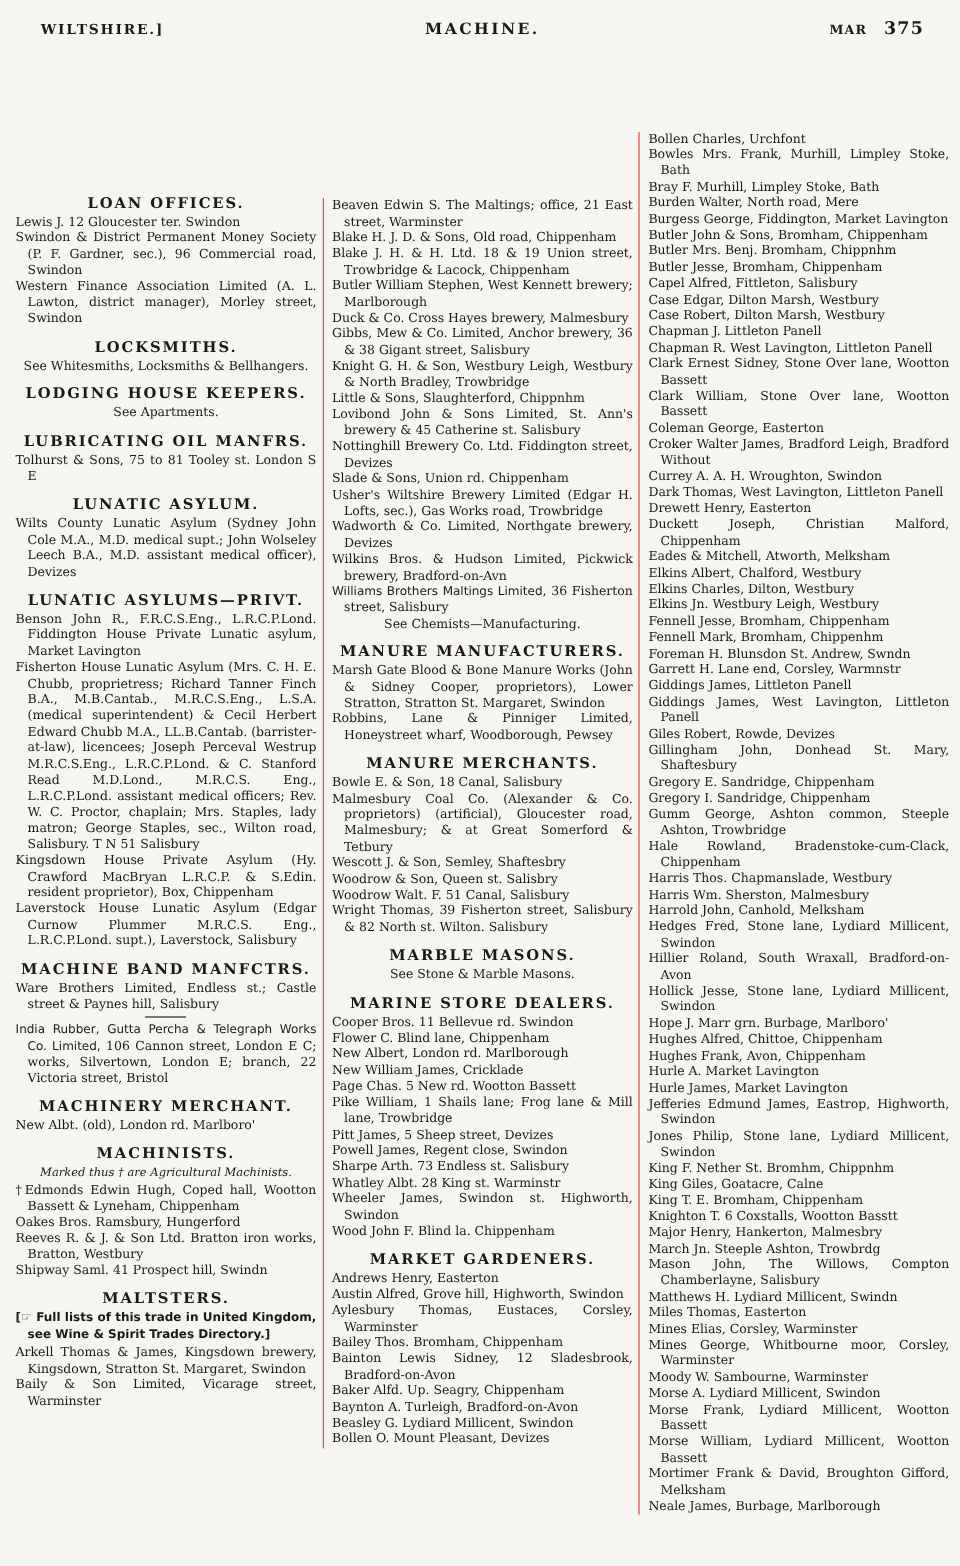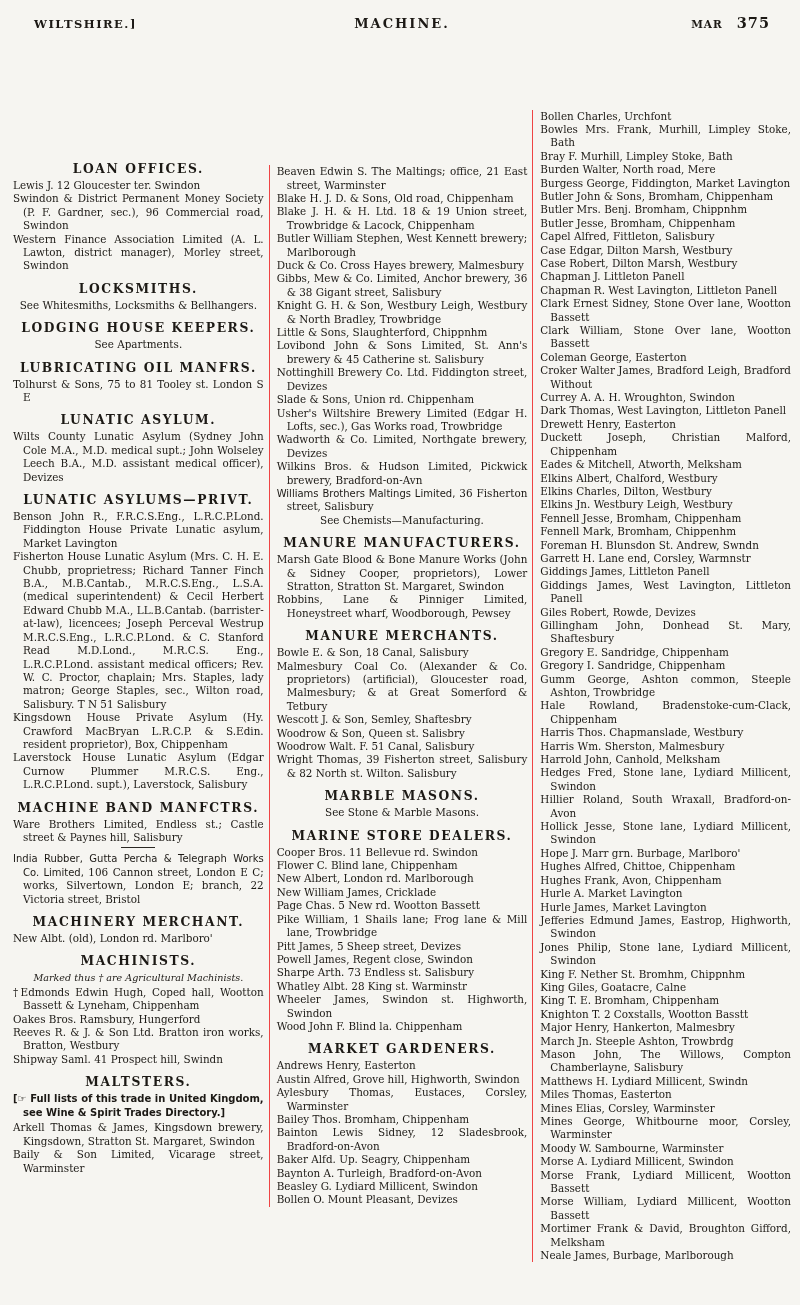--- a/index.html
+++ b/index.html
@@ -242,21 +242,21 @@
       <div class="entry">Hope J. Marr grn. Burbage, Marlboro'</div>
       <div class="entry">Hughes Alfred, Chittoe, Chippenham</div>
       <div class="entry">Hughes Frank, Avon, Chippenham</div>
       <div class="entry">Hurle A. Market Lavington</div>
       <div class="entry">Hurle James, Market Lavington</div>
       <div class="entry">Jefferies Edmund James, Eastrop, Highworth, Swindon</div>
       <div class="entry">Jones Philip, Stone lane, Lydiard Millicent, Swindon</div>
       <div class="entry">King F. Nether St. Bromhm, Chippnhm</div>
       <div class="entry">King Giles, Goatacre, Calne</div>
       <div class="entry">King T. E. Bromham, Chippenham</div>
-      <div class="entry">Knighton T. 2 Coxstalls, Wootton Basstt</div>
+      <div class="entry">Knighton T. 6 Coxstalls, Wootton Basstt</div>
       <div class="entry">Major Henry, Hankerton, Malmesbry</div>
       <div class="entry">March Jn. Steeple Ashton, Trowbrdg</div>
       <div class="entry">Mason John, The Willows, Compton Chamberlayne, Salisbury</div>
       <div class="entry">Matthews H. Lydiard Millicent, Swindn</div>
       <div class="entry">Miles Thomas, Easterton</div>
       <div class="entry">Mines Elias, Corsley, Warminster</div>
       <div class="entry">Mines George, Whitbourne moor, Corsley, Warminster</div>
       <div class="entry">Moody W. Sambourne, Warminster</div>
       <div class="entry">Morse A. Lydiard Millicent, Swindon</div>
       <div class="entry">Morse Frank, Lydiard Millicent, Wootton Bassett</div>

